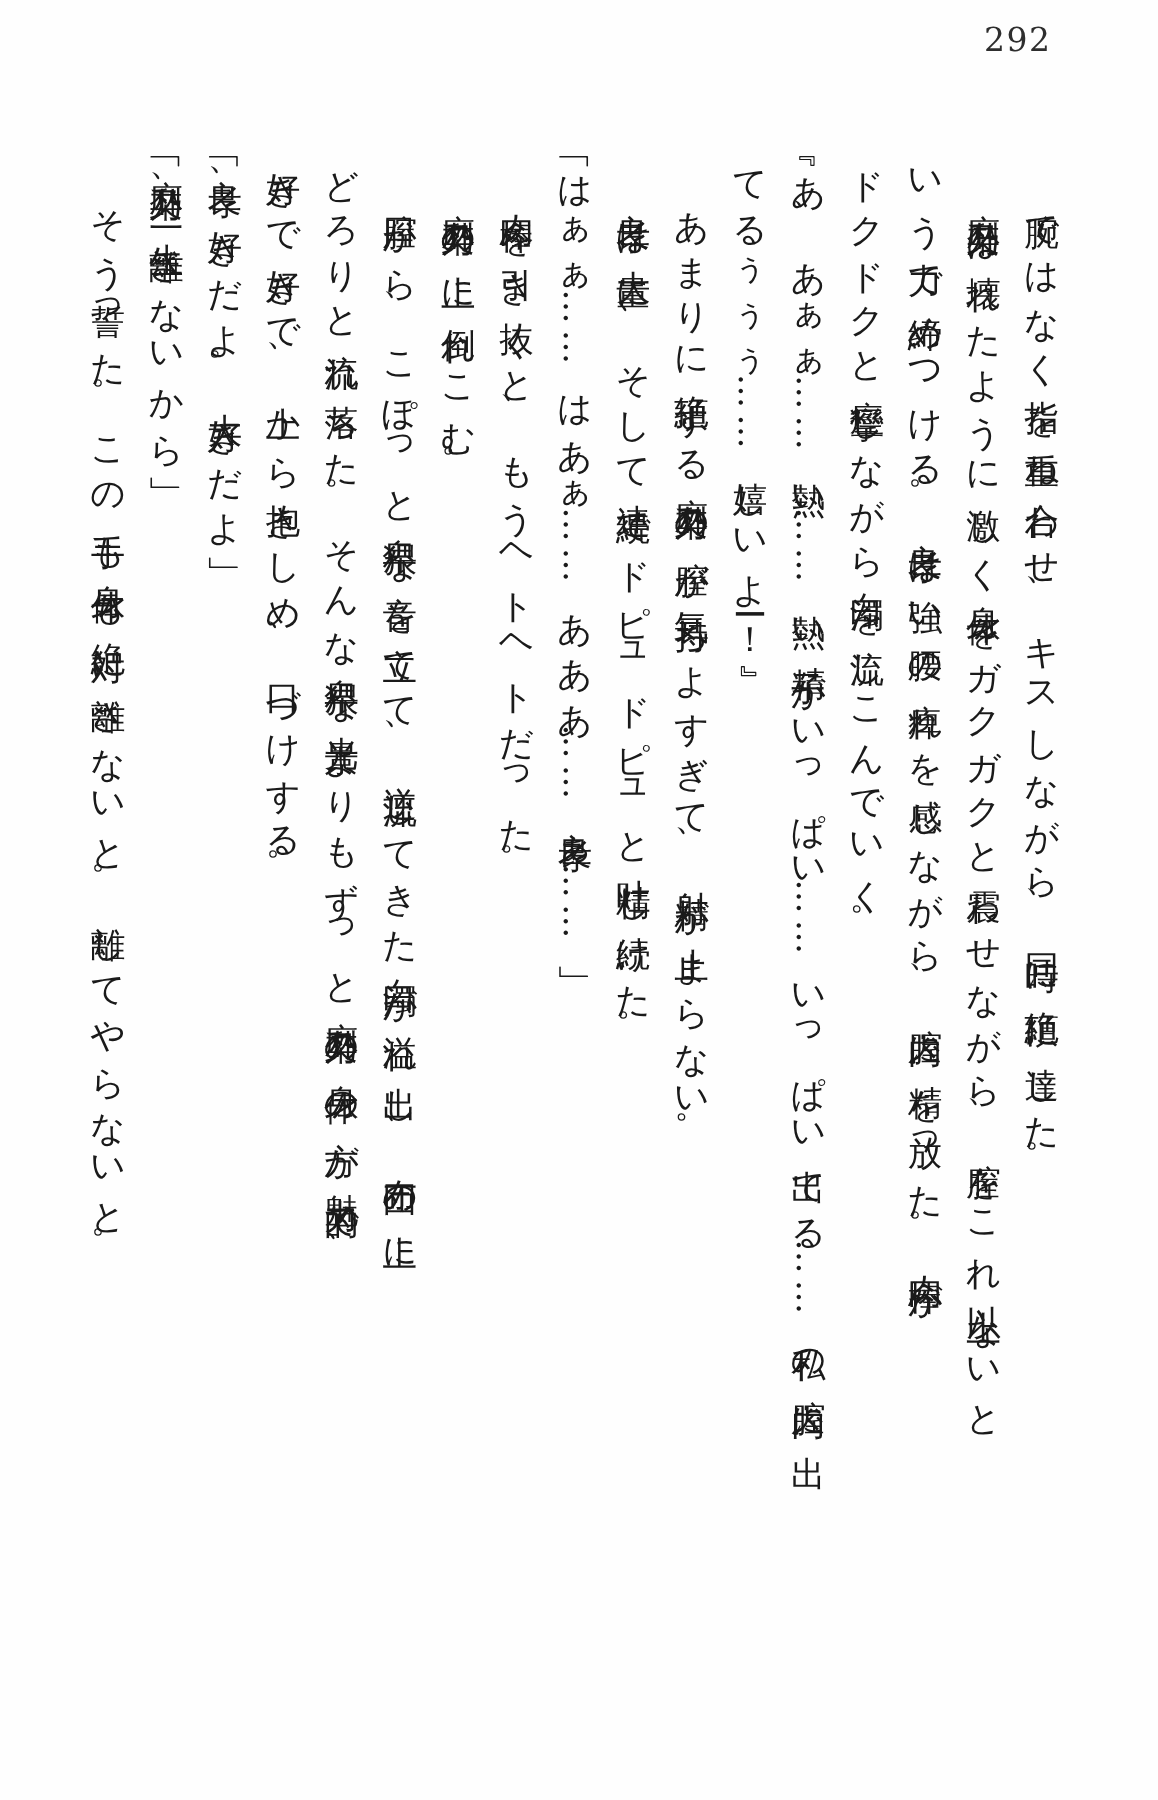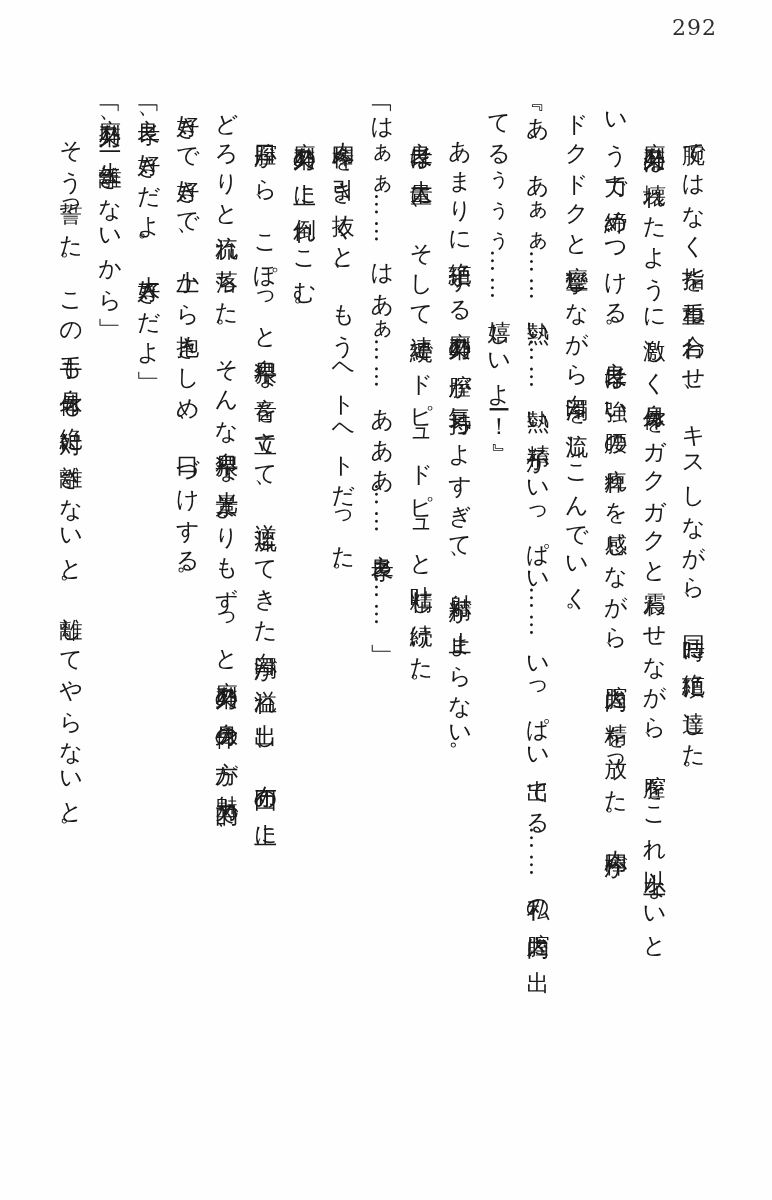--- a/index.html
+++ b/index.html
@@ -19,21 +19,20 @@
     background: #fefefe;
   }
   .page-number {
     position: absolute;
     top: 15px;
     left: 656px;
     font-family: "DejaVu Serif", "Liberation Serif", serif;
     font-size: 22px;
     letter-spacing: 1px;
     color: #2e2e2e;
-    margin-left: 16px;
   }
   .text-block {
     position: absolute;
     top: 97px;
     right: 59px;
     height: 1045px;
     writing-mode: vertical-rl;
     text-orientation: mixed;
     font-family: "DejaVu Serif", "Liberation Serif", serif;
     font-size: 23px;

